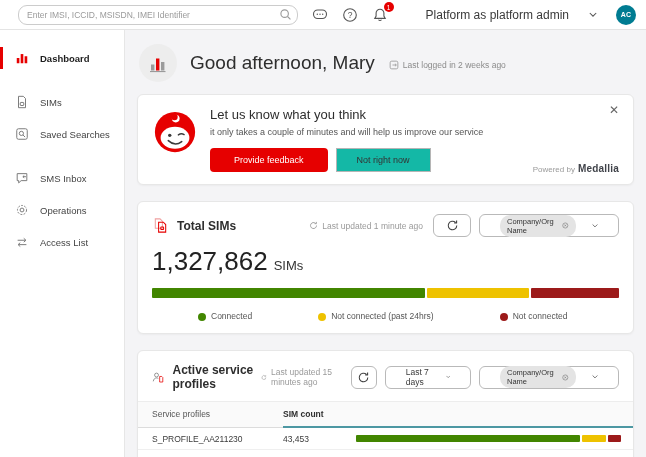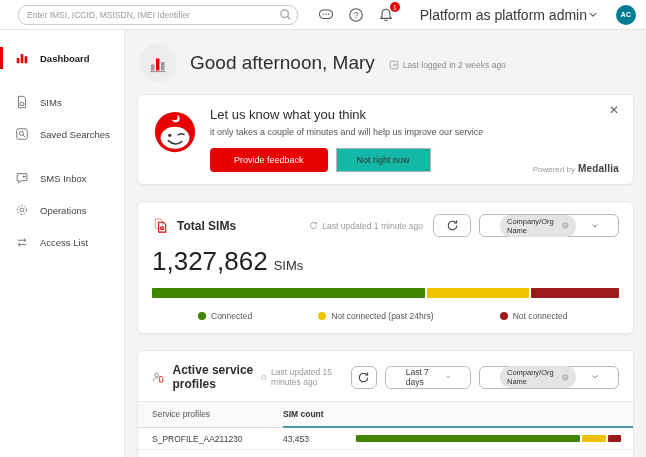--- a/index.html
+++ b/index.html
@@ -10,21 +10,21 @@
   .topbar { height:30px; background:#fff; border-bottom:1px solid #e4e4e4; display:flex; align-items:center; padding:0 10px; position:relative; z-index:3; }
   .brand { display:flex; align-items:center; gap:6px; width:108px; }
   .brand-text { font-size:11px; color:#3a3a3a; }
   .search-wrap { position:relative; width:280px; margin-left:8px; }
   .search-input { width:100%; height:20px; border:1px solid #ccc; border-radius:9px; font-size:8.5px; color:#333; padding:0 24px 0 8px; outline:none; background:#fff; font-family:"Liberation Sans",sans-serif;}
   .search-input::placeholder { color:#9a9a9a; }
   .search-icon { position:absolute; right:6px; top:3px; }
   .top-right { margin-left:auto; display:flex; align-items:center; gap:13px; }
   .top-icon { position:relative; width:17px; height:17px; display:flex; align-items:center; justify-content:center; cursor:pointer; }
   .badge { position:absolute; top:-4px; right:-5px; background:#e60000; color:#fff; font-size:6.5px; min-width:10px; height:10px; border-radius:5px; display:flex; align-items:center; justify-content:center; padding:0 2px; }
-  .role { display:flex; align-items:center; gap:2px; font-size:14px; color:#3a3a3a; margin-left:12px; cursor:pointer; }
+  .role { display:flex; align-items:center; gap:20px; font-size:12px; color:#3a3a3a; margin-left:24px; cursor:pointer; }
   .avatar { width:20px; height:20px; border-radius:50%; background:#007c92; color:#fff; font-size:7px; font-weight:bold; display:flex; align-items:center; justify-content:center; margin-left:6px; cursor:pointer; letter-spacing:.3px; }
 
   
   .layout { display:flex; height:427px; }
   .sidebar { width:125px; background:#fff; border-right:1px solid #e6e6e6; padding-top:12px; flex-shrink:0; }
   .side-item { display:flex; align-items:center; gap:10px; padding:8px 14px; font-size:9.5px; color:#444; position:relative; cursor:pointer; }
   .side-item.active { font-weight:bold; color:#1e1e1e; }
   .side-item.active::before { content:""; position:absolute; left:0; top:5px; bottom:5px; width:3px; background:#e60000; }
   .side-item.gap-after { margin-bottom:12px; }
   .side-item.gap-before { margin-top:12px; }
@@ -65,21 +65,21 @@
   .dd-spacer { flex:1; }
   .chip { background:#e4e4e4; border-radius:10px; padding:2px 7px; font-size:7.5px; color:#333; display:flex; align-items:center; gap:5px; }
   .dd-w140 { width:140px; }
   .dd-w110 { width:110px; }
 
   .big-count { font-size:26px; color:#222; margin:9px 0 11px; }
   .big-count .unit { font-size:13px; color:#333; margin-left:6px; }
   .stack-bar { height:10px; display:flex; gap:2px; margin-bottom:13px; }
   .stack-bar span, .mini-bar span { display:block; height:100%; border-radius:1px; }
   .legend { display:flex; gap:20px; }
-  .legend-item { display:flex; align-items:center; gap:5px; font-size:8.5px; color:#555;padding-left:46px; }
+  .legend-item { display:flex; align-items:flex-end; gap:5px; font-size:8.5px; color:#555;padding-left:46px; }
   .dot { width:8px; height:8px; border-radius:50%; }
 
   .profiles-card { overflow:hidden; }
   .profiles-head { padding:12px 14px 10px; display:flex; align-items:center; }
   .thead { display:flex; background:#fafafa; border-top:1px solid #ededed; font-size:8.5px; color:#555; }
   .th-name { width:145px; padding:7px 0 7px 14px; border-bottom:1px solid #dcdcdc; }
   .th-count { flex:1; padding:7px 0; border-bottom:2px solid #4d98a3; font-weight:bold; color:#2e2e2e; }
   .prow { display:flex; align-items:center; height:22px; border-bottom:1px solid #efefef; font-size:8.5px; color:#3a3a3a; }
   .prow-name { width:145px; padding-left:14px; }
   .prow-count { width:73px; }

